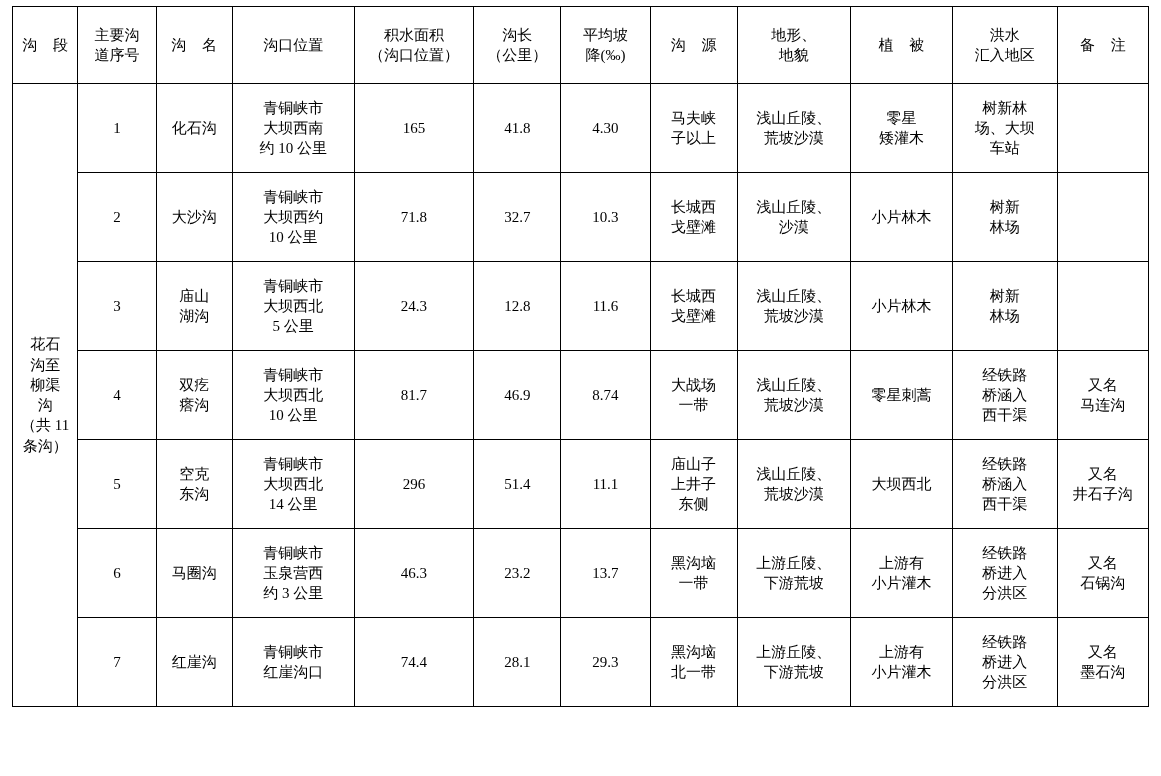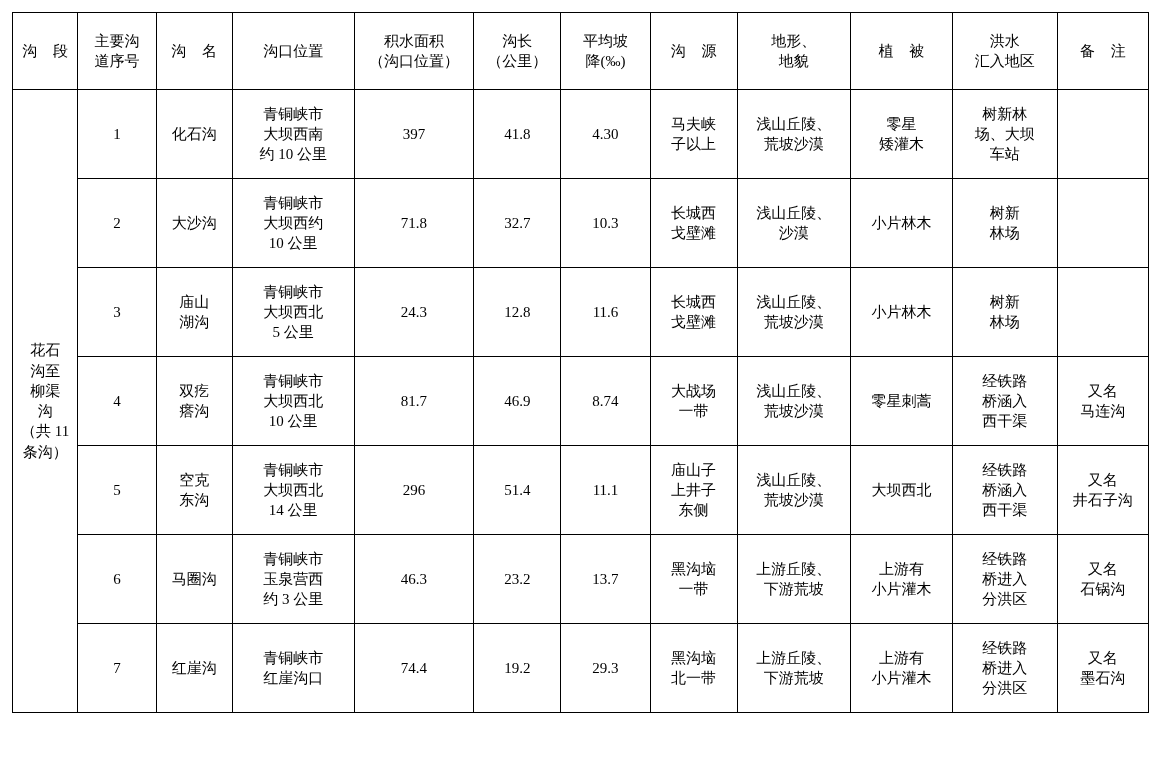--- a/index.html
+++ b/index.html
@@ -12,21 +12,21 @@
     height: 776px;
     font-family: "Liberation Serif", "DejaVu Serif", serif;
     color: #000000;
     overflow: hidden;
   }
   #sheet {
     position: relative;
     width: 1161px;
     height: 776px;
     box-sizing: border-box;
-    padding: 12px 12px 0 12px;
+    padding: 6px 12px 0 12px;
   }
   table.gully-table {
     border-collapse: collapse;
     width: 1137px;
     table-layout: fixed;
     margin: 0;
   }
   table.gully-table th,
   table.gully-table td {
     border: 1px solid #000000;
@@ -158,21 +158,21 @@
           </td>
           <td>
             <span class="cell-line">化石沟</span>
           </td>
           <td>
             <span class="cell-line">青铜峡市</span>
             <span class="cell-line">大坝西南</span>
             <span class="cell-line">约 10 公里</span>
           </td>
           <td>
-            <span class="cell-line">397</span>
+            <span class="cell-line">165</span>
           </td>
           <td>
             <span class="cell-line">41.8</span>
           </td>
           <td>
             <span class="cell-line">4.30</span>
           </td>
           <td>
             <span class="cell-line">马夫峡</span>
             <span class="cell-line">子以上</span>
@@ -407,21 +407,21 @@
             <span class="cell-line">红崖沟</span>
           </td>
           <td>
             <span class="cell-line">青铜峡市</span>
             <span class="cell-line">红崖沟口</span>
           </td>
           <td>
             <span class="cell-line">74.4</span>
           </td>
           <td>
-            <span class="cell-line">19.2</span>
+            <span class="cell-line">28.1</span>
           </td>
           <td>
             <span class="cell-line">29.3</span>
           </td>
           <td>
             <span class="cell-line">黑沟垴</span>
             <span class="cell-line">北一带</span>
           </td>
           <td>
             <span class="cell-line">上游丘陵、</span>

